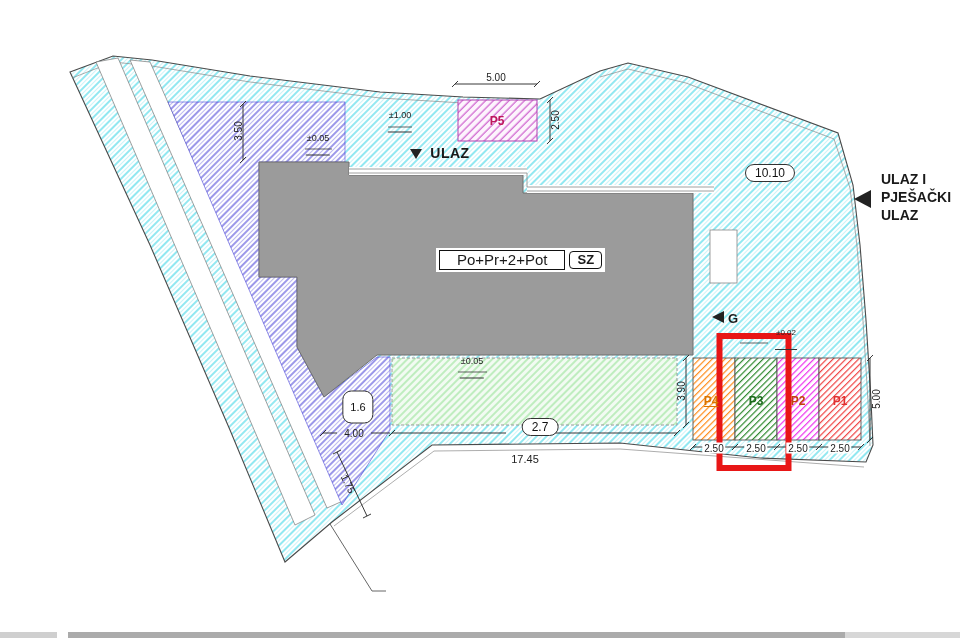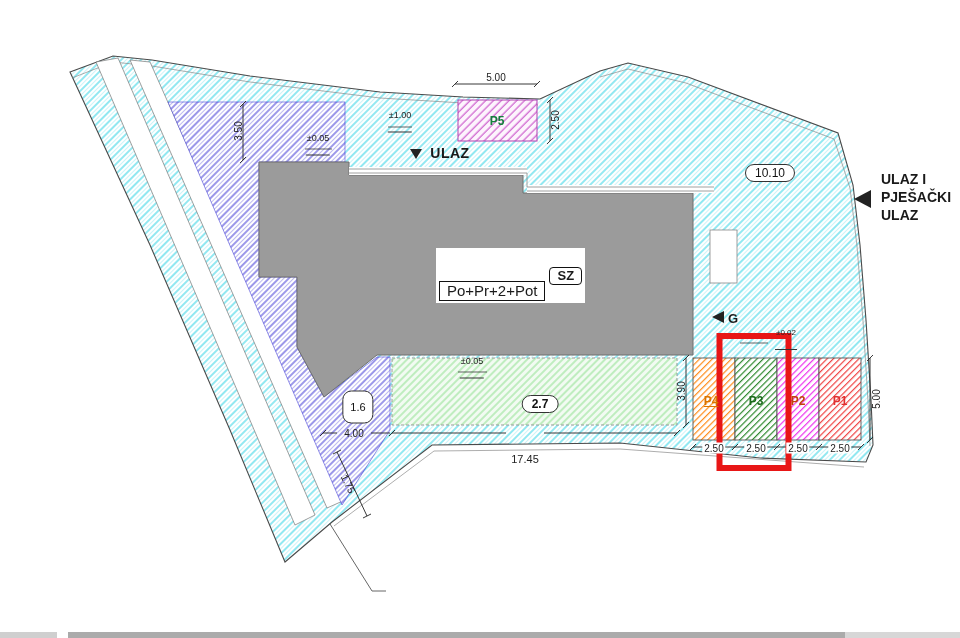--- a/index.html
+++ b/index.html
@@ -10,30 +10,30 @@
   .dim{font-size:10px;color:#222;}
   .dimbg{background:#fff;padding:0 2px;}
   .rot{transform:translate(-50%,-50%) rotate(-90deg);}
   .elev{font-size:9px;color:#222;border-bottom:1px solid #333;padding:0 1px 12px 1px;}
   .tiny{font-size:8px;}
   .bold{font-weight:bold;}
   .badge{font-size:11px;background:#fff;border:1px solid #333;border-radius:9px;
          padding:8px 7px;line-height:15px;color:#111;}
   .bigbadge{font-size:12px;padding:0 9px;line-height:16px;}
   .stall-label{font-size:12px;font-weight:bold;}
-  .p5c{color:#15803d;font-size:12px;font-weight:bold;}
+  .p5c{color:#be185d;font-size:12px;font-weight:bold;}
   .p4c{color:#d97400;} .p3c{color:#1d6b1d;} .p2c{color:#c2410c;} .p1c{color:#e03030;}
   .ulaz{font-size:14px;font-weight:bold;letter-spacing:.5px;}
   .kolni{position:absolute;left:881px;top:170px;font-size:14px;font-weight:600;
          line-height:18px;white-space:nowrap;}
   .granica{position:absolute;left:390px;top:576px;font-size:14.5px;font-weight:bold;
            white-space:pre;letter-spacing:.3px;}
   .bldbox{position:absolute;left:436px;top:248px;background:#fff;padding:2px 3px;
           display:flex;align-items:center;gap:4px;}
-  .bldinner{border:1px solid #111;padding:0 7px;font-size:15px;line-height:18px;background:#fff;margin-top:31px;}
+  .bldinner{border:1px solid #111;padding:0 17px;font-size:15px;line-height:18px;background:#fff;}
   .sz{border:1.5px solid #111;border-radius:4px;padding:0 7px;font-size:13px;
       font-weight:bold;line-height:16px;background:#fff;}
   .hscroll{position:absolute;left:0;top:632px;width:960px;height:6px;background:#fff;}
   .hs-left{position:absolute;left:0;top:0;width:57px;height:6px;background:#cfcfcf;}
   .hs-thumb{position:absolute;left:68px;top:0;width:777px;height:6px;background:#ababab;}
   .hs-right{position:absolute;left:845px;top:0;width:115px;height:6px;background:#d7d7d7;}
 </style>
 </head>
 <body>
 
@@ -188,21 +188,21 @@
 <div class="lbl stall-label p1c" style="left:840px;top:401px;">P1</div>
 
 <div class="lbl dim dimbg" style="left:714px;top:448px;">2.50</div>
 <div class="lbl dim dimbg" style="left:756px;top:448px;">2.50</div>
 <div class="lbl dim dimbg" style="left:798px;top:448px;">2.50</div>
 <div class="lbl dim dimbg" style="left:840px;top:448px;">2.50</div>
 <div class="lbl dim rot" style="left:876px;top:399px;">5.00</div>
 
 <div class="lbl dim rot" style="left:681px;top:391px;">3.90</div>
 <div class="lbl elev" style="left:472px;top:367px;">±0.05</div>
-<div class="lbl badge bigbadge" style="left:540px;top:404px;font-weight:bold;">2.7</div>
+<div class="lbl badge bigbadge" style="left:540px;top:427px;">2.7</div>
 <div class="lbl badge" style="left:358px;top:407px;">1.6</div>
 <div class="lbl dim" style="left:525px;top:459px;font-size:11px;">17.45</div>
 <div class="lbl dim" style="left:354px;top:433px;">4.00</div>
 <div class="lbl dim" style="left:348px;top:484px;transform:translate(-50%,-50%) rotate(64deg);">1.75</div>
 
 
 <div class="hscroll">
   <div class="hs-left"></div>
   <div class="hs-thumb"></div>
   <div class="hs-right"></div>

